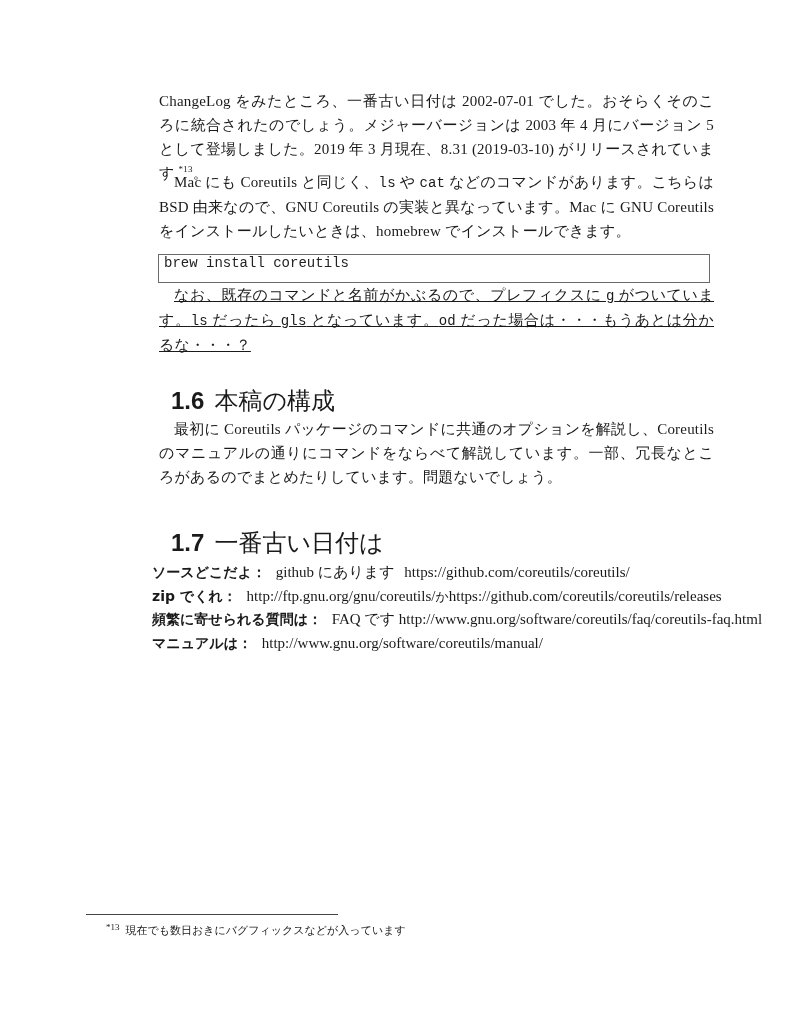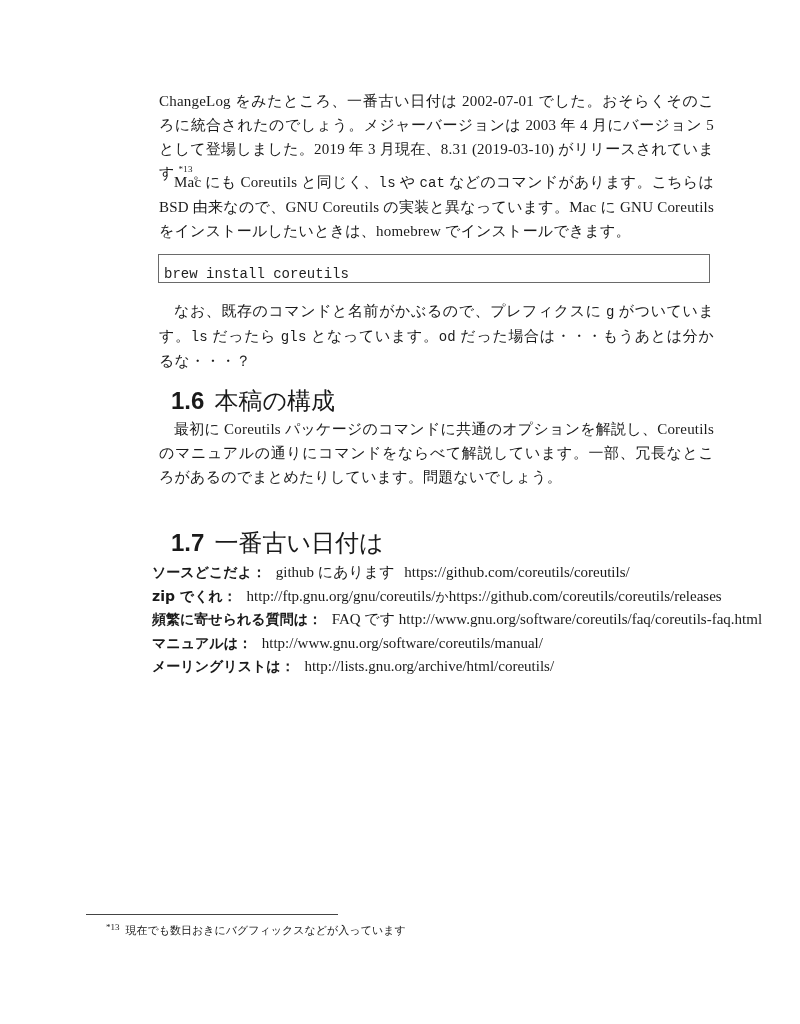--- a/index.html
+++ b/index.html
@@ -44,21 +44,21 @@
     .codebox {
       position: absolute;
       left: 158px;
       top: 254px;
       width: 552px;
       height: 29px;
       border: 1.5px solid #6a6a6a;
       box-sizing: border-box;
       padding: 0 0 0 5px;
       display: flex;
-      align-items: flex-end;
+      align-items: flex-start;
       font-family: "Liberation Mono", "DejaVu Sans Mono", monospace;
       font-size: 14px;
       color: #222;
     }
     .heading {
       position: absolute;
       left: 159px;
       font-family: Liberation Sans, sans-serif;
       font-size: 24px;
       line-height: 24px;
@@ -112,21 +112,21 @@
 <div class="page">
 
   <p class="para" style="top:89px;"><span>ChangeLog をみたところ、一番古い日付は 2002-07-01 でした。おそらくそのころに統合されたのでしょう。メジャーバージョンは 2003 年 4 月にバージョン 5 として登場しました。2019 年 3 月現在、8.31 (2019-03-10) がリリースされています</span> <sup class="fn">*13</sup><span>。</span></p>
 
   <p class="para indent" style="top:170px;"><span>Mac にも Coreutils と同じく、</span><span class="mono">ls</span><span> や </span><span class="mono">cat</span><span> などのコマンドがあります。こちらは BSD 由来なので、GNU Coreutils の実装と異なっています。Mac に GNU Coreutils をインストールしたいときは、homebrew でインストールできます。</span></p>
 
   <div class="codebox">
       <span>brew install coreutils</span>
     </div>
 
-  <p class="para indent" style="top:299px;"><span>なお、既存のコマンドと名前がかぶるので、プレフィクスに </span><span class="mono">g</span><span> がついています。</span><span class="mono">ls</span><span> だったら </span><span class="mono">gls</span><span> となっています。</span><span class="mono">od</span><span> だった場合は・・・もうあとは分かるな・・・？</span></p>
+  <p class="para indent" style="top:283px;text-decoration:underline;"><span>なお、既存のコマンドと名前がかぶるので、プレフィクスに </span><span class="mono">g</span><span> がついています。</span><span class="mono">ls</span><span> だったら </span><span class="mono">gls</span><span> となっています。</span><span class="mono">od</span><span> だった場合は・・・もうあとは分かるな・・・？</span></p>
 
   <h2 class="heading" style="top:377px;"><span class="num">1.6</span><span>本稿の構成</span></h2>
 
   <p class="para indent" style="top:417px;"><span>最初に Coreutils パッケージのコマンドに共通のオプションを解説し、Coreutils のマニュアルの通りにコマンドをならべて解説しています。一部、冗長なところがあるのでまとめたりしています。問題ないでしょう。</span></p>
 
   <h2 class="heading" style="top:519px;"><span class="num">1.7</span><span>一番古い日付は</span></h2>
 
   <div class="links">
     <span class="row">
       <span class="lbl">ソースどこだよ：</span>
@@ -139,24 +139,20 @@
     </span>
     <span class="row">
       <span class="lbl">頻繁に寄せられる質問は：</span>
       <span class="mid">FAQ です</span>
       <span>http://www.gnu.org/software/coreutils/faq/coreutils-faq.html</span>
     </span>
     <span class="row">
       <span class="lbl">マニュアルは：</span>
       <span class="url">http://www.gnu.org/software/coreutils/manual/</span>
     </span>
-    <span class="row">
-      <span class="lbl">メーリングリストは：</span>
-      <span class="url">http://lists.gnu.org/archive/html/coreutils/</span>
-    </span>
   </div>
 
   <div class="fn-rule"></div>
   <div class="footnote">
     <span class="mark">*13</span><span>現在でも数日おきにバグフィックスなどが入っています</span>
   </div>
 
 </div>
 
 </body></html>

